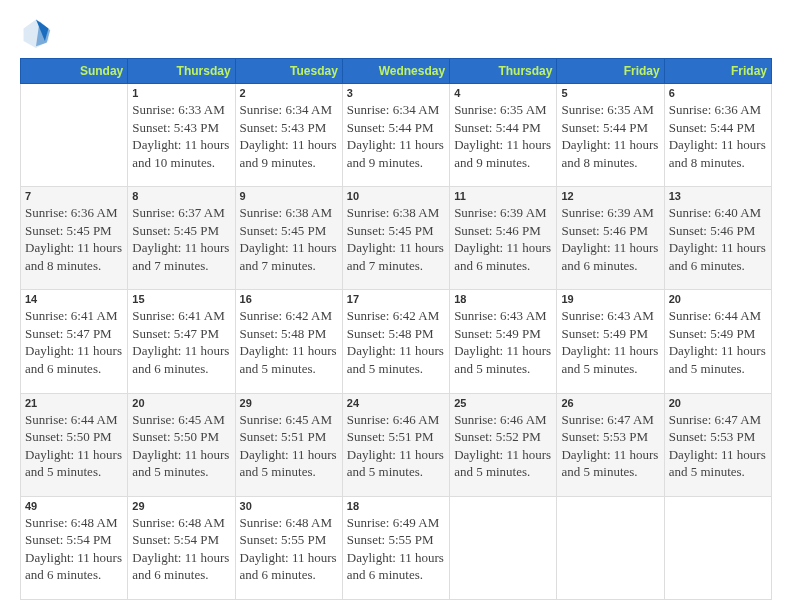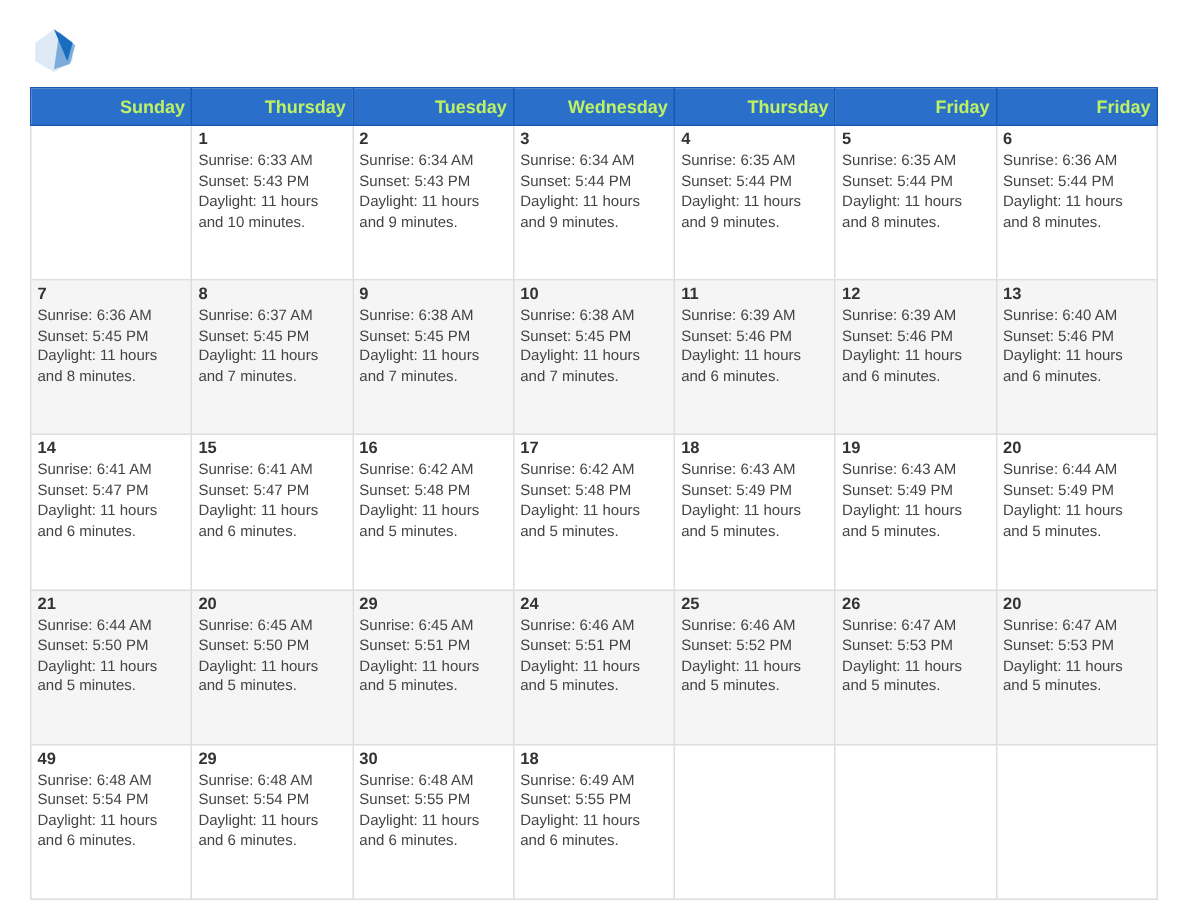--- a/index.html
+++ b/index.html
@@ -83,23 +83,24 @@
       background-color: #fff;
     }
     .day-num {
       font-size: 11px;
       font-weight: bold;
       color: #333;
       display: block;
       margin-bottom: 2px;
     }
     .cell-info {
-      font-size: 10px;
+      font-size: 13px;
       color: #444;
       line-height: 1.35;
+      font-family: Liberation Serif, serif;
     }
   </style>
 </head>
 <body>
 
 <div class="page">
   <div class="header">
     <div class="logo">
       <svg class="logo-icon" viewBox="0 0 36 36">
         <polygon points="18,4 32,14 32,28 18,36 4,28 4,14" fill="#1a6dbe" opacity="0.15"></polygon>

